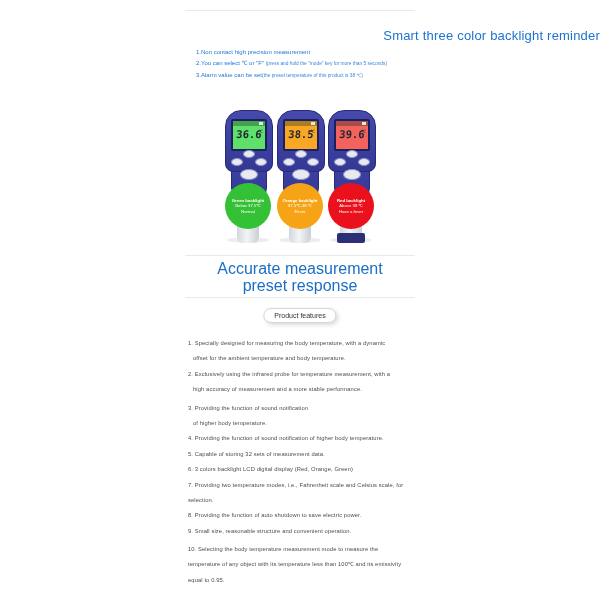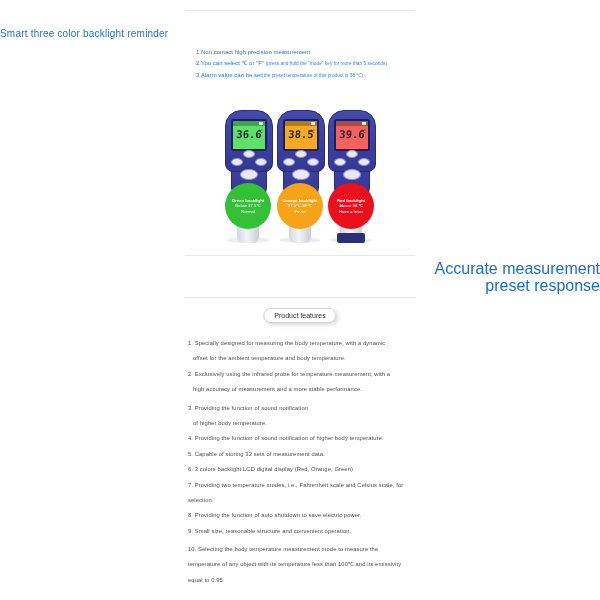--- a/index.html
+++ b/index.html
@@ -2,21 +2,21 @@
 <html><head>
 <meta charset="utf-8">
 <style>
   html,body{margin:0;padding:0;}
   body{width:600px;height:600px;background:#ffffff;font-family:"Liberation Sans",sans-serif;position:relative;overflow:hidden;}
   .divider{position:absolute;left:185px;width:230px;height:1px;background:#e9e9e9;}
   #divider-top{top:10px;}
   #divider-mid1{top:255px;}
   #divider-mid2{top:297px;}
 
-  .h1{position:absolute;top:28px;left:0;width:600px;text-align:left;color:#1c73cf;font-size:10px;font-weight:400;letter-spacing:.2px;}
+  .h1{position:absolute;top:28px;left:0;width:600px;text-align:right;color:#1c73cf;font-size:13px;font-weight:400;letter-spacing:.2px;}
   .bullets{position:absolute;left:196px;top:47px;color:#2079d8;font-size:6px;line-height:10.3px;white-space:nowrap;}
   .bullet .note{font-size:4.8px;color:#3a86da;}
 
   
   .scene{position:absolute;left:200px;top:105px;width:200px;height:150px;}
   .unit{position:absolute;top:0;width:50px;height:150px;}
   .unit-0{left:23px;}.unit-1{left:75px;}.unit-2{left:126px;}
   .ground-shadow{position:absolute;left:4px;top:132px;width:42px;height:6px;background:rgba(0,0,0,.07);border-radius:50%;z-index:0;}
   .handle{position:absolute;left:14px;top:58px;width:22px;height:80px;background:linear-gradient(90deg,#d3d7dd,#f3f5f7 45%,#c9ced5);border-radius:3px 3px 6px 6px;z-index:1;}
   .tip-dark{position:absolute;left:11px;top:128px;width:28px;height:10px;background:#2b2f75;border-radius:2px;z-index:1;}
@@ -28,21 +28,21 @@
   .reading{margin-top:2px;text-align:center;font-family:"DejaVu Sans Mono",monospace;font-weight:bold;font-size:10.5px;line-height:13px;color:#1e2530;transform:skewX(-4deg);}
   .unit-sym{position:absolute;top:6.5px;right:2px;font-size:4.5px;color:#223;}
   .btn{position:absolute;background:#e8eaf2;border:1px solid #8d93c8;border-radius:50%;z-index:3;}
   .btn.b1{left:20px;top:45px;width:10px;height:6px;}
   .btn.b2{left:8px;top:53px;width:10px;height:6px;}
   .btn.b3{left:32px;top:53px;width:10px;height:6px;}
   .btn.big{left:17px;top:64px;width:16px;height:9px;}
   .badge{position:absolute;left:2px;top:78px;width:46px;height:46px;border-radius:50%;z-index:4;display:flex;flex-direction:column;justify-content:center;align-items:center;color:#fff;font-size:4.3px;line-height:5.4px;text-align:center;}
   .badge .bl1{font-weight:bold;}
 
-  .h2{position:absolute;left:0;width:600px;text-align:right;color:#1b6ec6;font-size:16px;font-weight:400;line-height:16px;}
+  .h2{position:absolute;left:0;width:600px;text-align:center;color:#1b6ec6;font-size:16px;font-weight:400;line-height:16px;}
   #h2a{top:261px;}
   #h2b{top:278px;}
 
   .pill{position:absolute;top:308px;left:50%;transform:translateX(-50%);background:#fff;border:1px solid #d5d5d5;border-radius:9px;padding:3px 10px;font-size:7px;color:#333;box-shadow:2px 2px 4px rgba(0,0,0,.15);white-space:nowrap;}
 
   .features{position:absolute;left:188px;top:336px;width:250px;font-size:5.8px;color:#4d4d4d;letter-spacing:.1px;}
   .f-line{white-space:nowrap;line-height:15.4px;height:15.4px;}
   .f-line.indent{padding-left:5px;}
   .f-line.gap{margin-top:3px;}
 </style>

